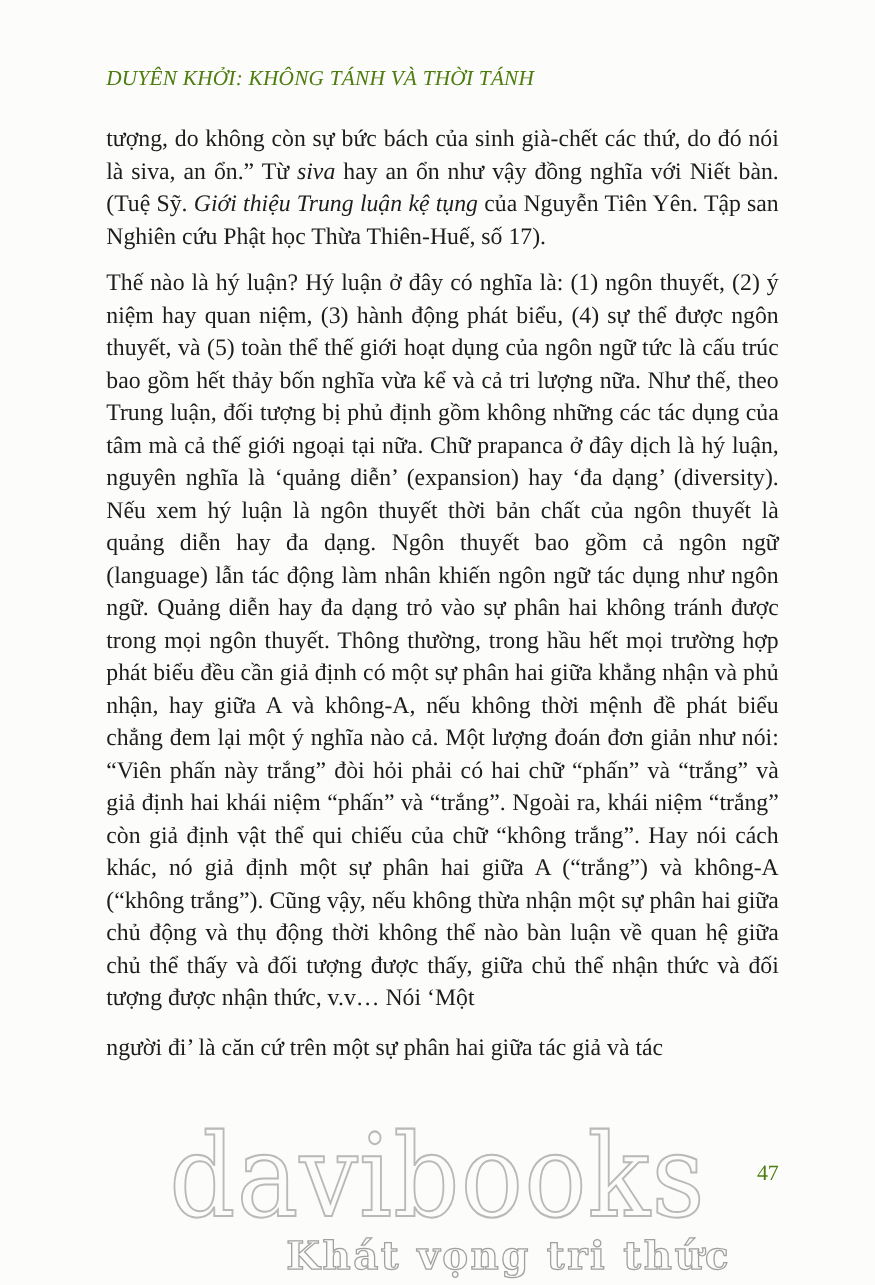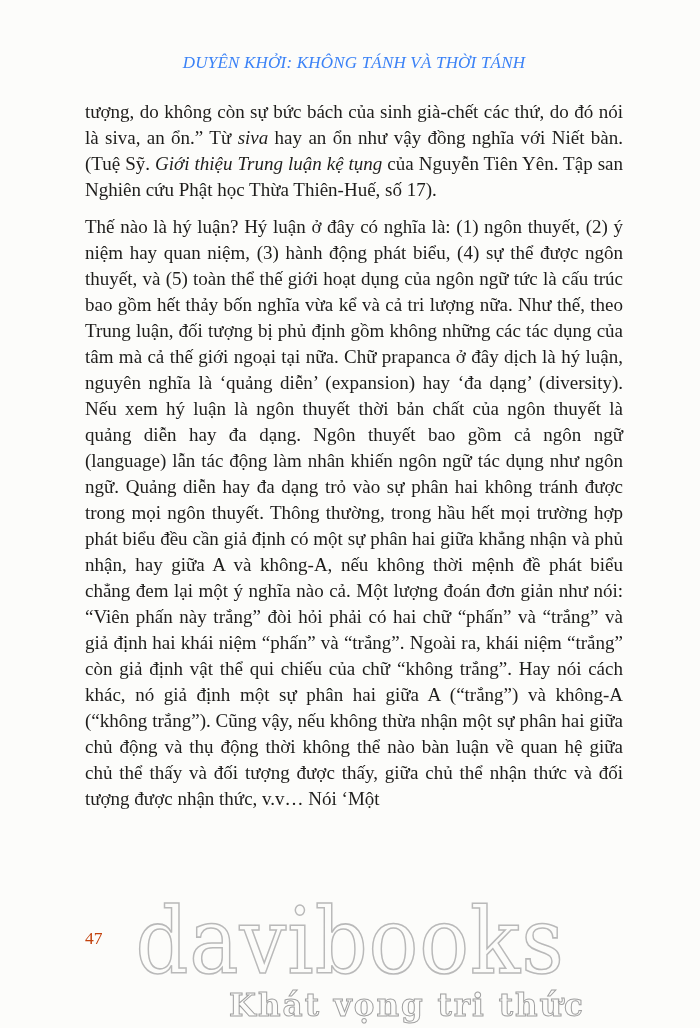--- a/index.html
+++ b/index.html
@@ -12,26 +12,26 @@
     overflow: hidden;
     font-family: "Liberation Serif", "DejaVu Serif", serif;
     color: var(--ink, #1e1d1b);
   }
 
   .running-header {
     position: absolute;
     top: 53px;
     left: 85px;
     width: 538px;
-    text-align: center;
+    text-align: left;
     font-style: italic;
     font-size: 17px;
     letter-spacing: 0.2px;
     white-space: nowrap;
-    color: #3b82f6;
+    color: #4d7c0f;
   }
 
   .body-text {
     position: absolute;
     top: 99px;
     left: 85px;
     width: 538px;
     font-size: 19px;
     line-height: 26px;
     text-align: justify;
@@ -40,23 +40,23 @@
   .para { margin: 0; font-family: Liberation Serif, serif; }
   .para + .para { margin-top: 11px; }
   .para-cont { margin-top: 14px !important; }
   .para em { font-style: italic; }
 
   .page-number {
     position: absolute;
     top: 928px;
     left: 85px;
     width: 538px;
-    text-align: left;
+    text-align: right;
     font-size: 17.5px;
-    color: #c2410c;
+    color: #4d7c0f;
     z-index: 1;
   }
 
   .watermark {
     position: absolute;
     left: 0;
     top: 0;
     width: 604px;
     height: 1028px;
     z-index: 2;
@@ -98,20 +98,21 @@
 </head>
 <body>
 
 <div class="page">
 
   <div class="running-header">DUYÊN KHỞI: KHÔNG TÁNH VÀ THỜI TÁNH</div>
 
   <div class="body-text">
     <p class="para"><span>tượng, do không còn sự bức bách của sinh già-chết các thứ, do đó nói là siva, an ổn.” Từ </span><em>siva</em><span> hay an ổn như vậy đồng nghĩa với Niết bàn. (Tuệ Sỹ. </span><em>Giới thiệu Trung luận kệ tụng</em><span> của Nguyễn Tiên Yên. Tập san Nghiên cứu Phật học Thừa Thiên-Huế, số 17).</span></p>
     <p class="para"><span>Thế nào là hý luận? Hý luận ở đây có nghĩa là: (1) ngôn thuyết, (2) ý niệm hay quan niệm, (3) hành động phát biểu, (4) sự thể được ngôn thuyết, và (5) toàn thể thế giới hoạt dụng của ngôn ngữ tức là cấu trúc bao gồm hết thảy bốn nghĩa vừa kể và cả tri lượng nữa. Như thế, theo Trung luận, đối tượng bị phủ định gồm không những các tác dụng của tâm mà cả thế giới ngoại tại nữa. Chữ prapanca ở đây dịch là hý luận, nguyên nghĩa là ‘quảng diễn’ (expansion) hay ‘đa dạng’ (diversity). Nếu xem hý luận là ngôn thuyết thời bản chất của ngôn thuyết là quảng diễn hay đa dạng. Ngôn thuyết bao gồm cả ngôn ngữ (language) lẫn tác động làm nhân khiến ngôn ngữ tác dụng như ngôn ngữ. Quảng diễn hay đa dạng trỏ vào sự phân hai không tránh được trong mọi ngôn thuyết. Thông thường, trong hầu hết mọi trường hợp phát biểu đều cần giả định có một sự phân hai giữa khẳng nhận và phủ nhận, hay giữa A và không-A, nếu không thời mệnh đề phát biểu chẳng đem lại một ý nghĩa nào cả. Một lượng đoán đơn giản như nói: “Viên phấn này trắng” đòi hỏi phải có hai chữ “phấn” và “trắng” và giả định hai khái niệm “phấn” và “trắng”. Ngoài ra, khái niệm “trắng” còn giả định vật thể qui chiếu của chữ “không trắng”. Hay nói cách khác, nó giả định một sự phân hai giữa A (“trắng”) và không-A (“không trắng”). Cũng vậy, nếu không thừa nhận một sự phân hai giữa chủ động và thụ động thời không thể nào bàn luận về quan hệ giữa chủ thể thấy và đối tượng được thấy, giữa chủ thể nhận thức và đối tượng được nhận thức, v.v… Nói ‘Một</span></p>
+    <p class="para para-cont"><span>người đi’ là căn cứ trên một sự phân hai giữa tác giả và tác</span></p>
   </div>
 
   <div class="page-number">47</div>
 
   <div class="watermark">
     <div class="wm-brand">davibooks</div>
     <div class="wm-tagline">Khát vọng tri thức</div>
   </div>
 
 </div>

